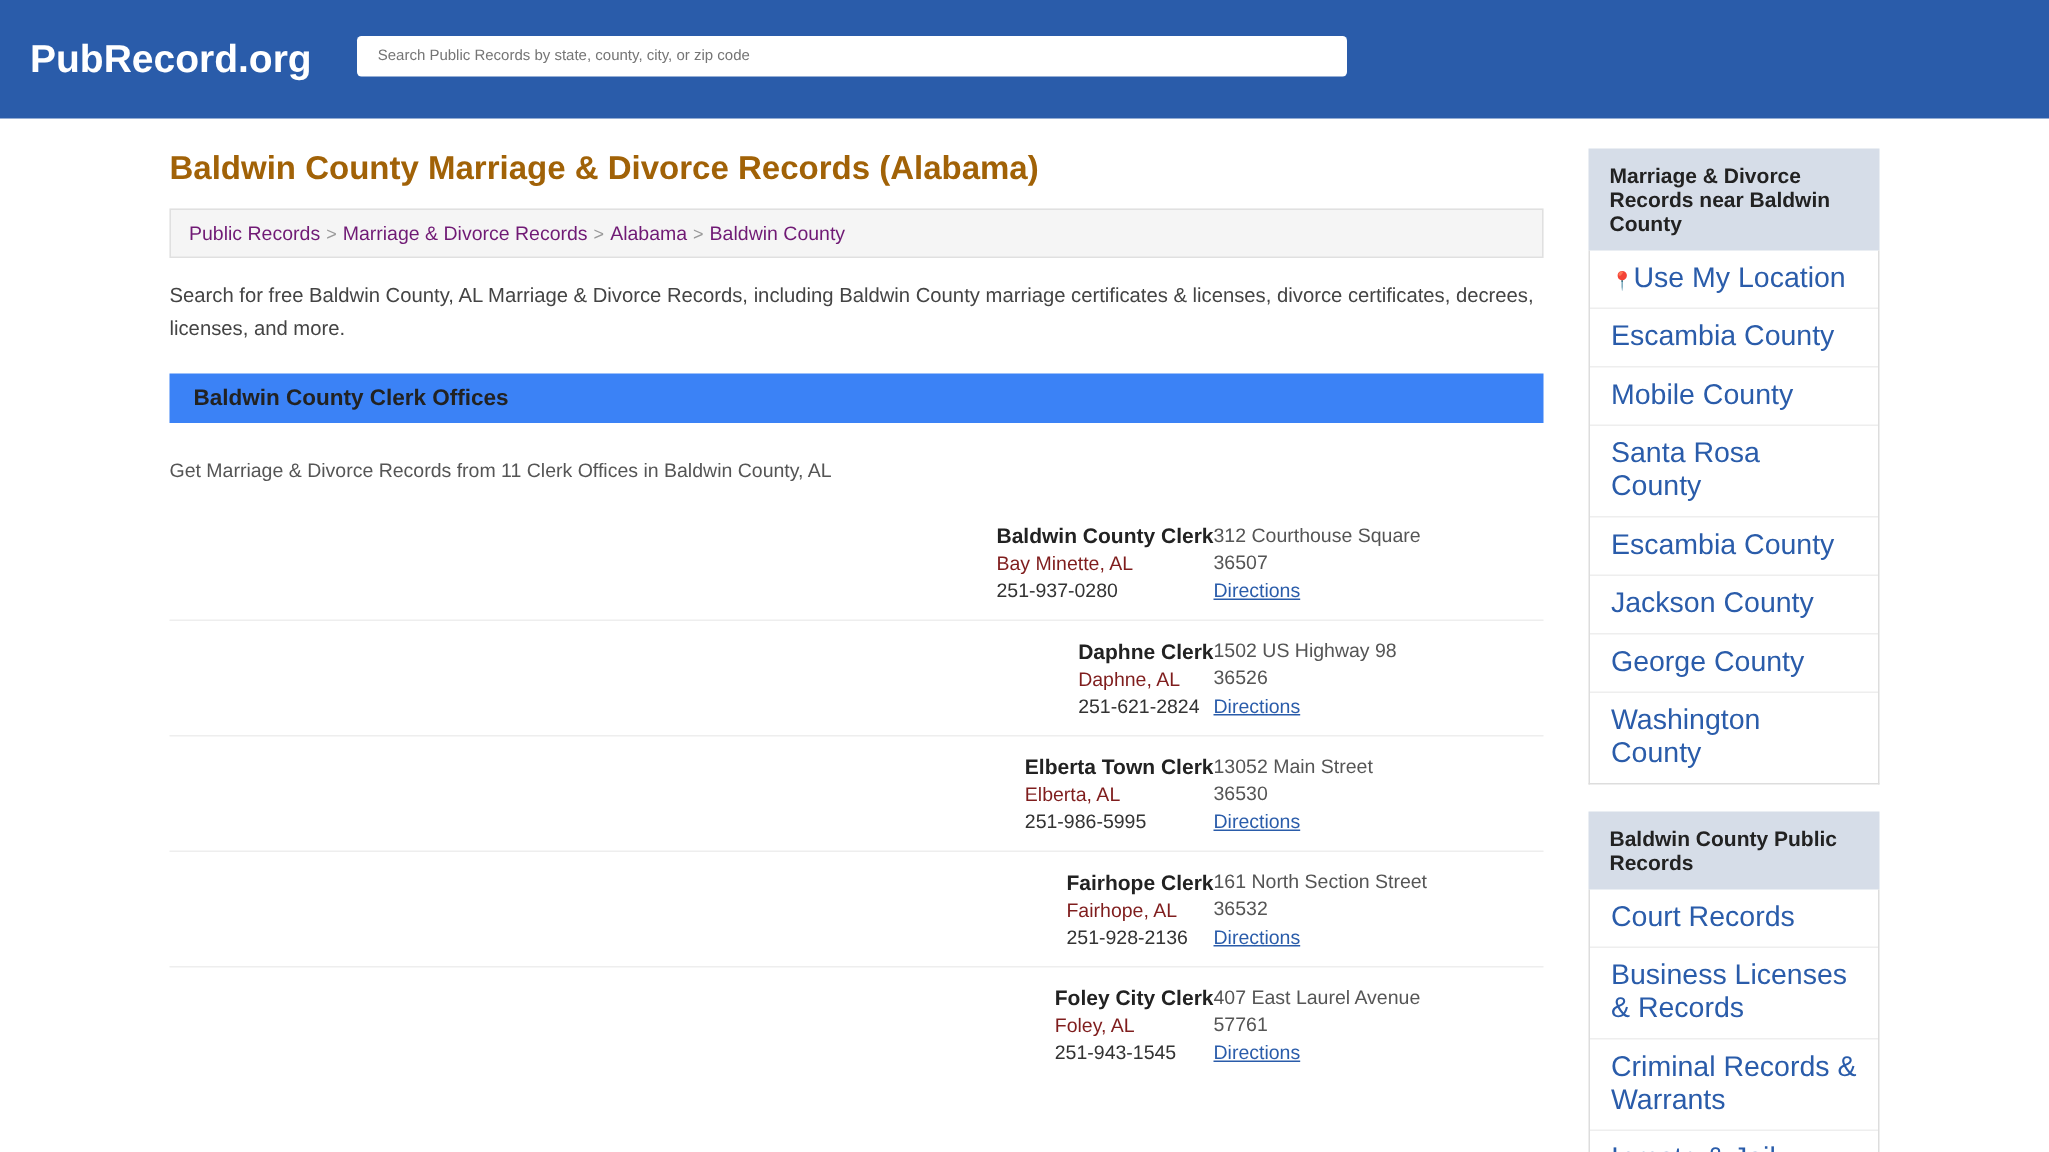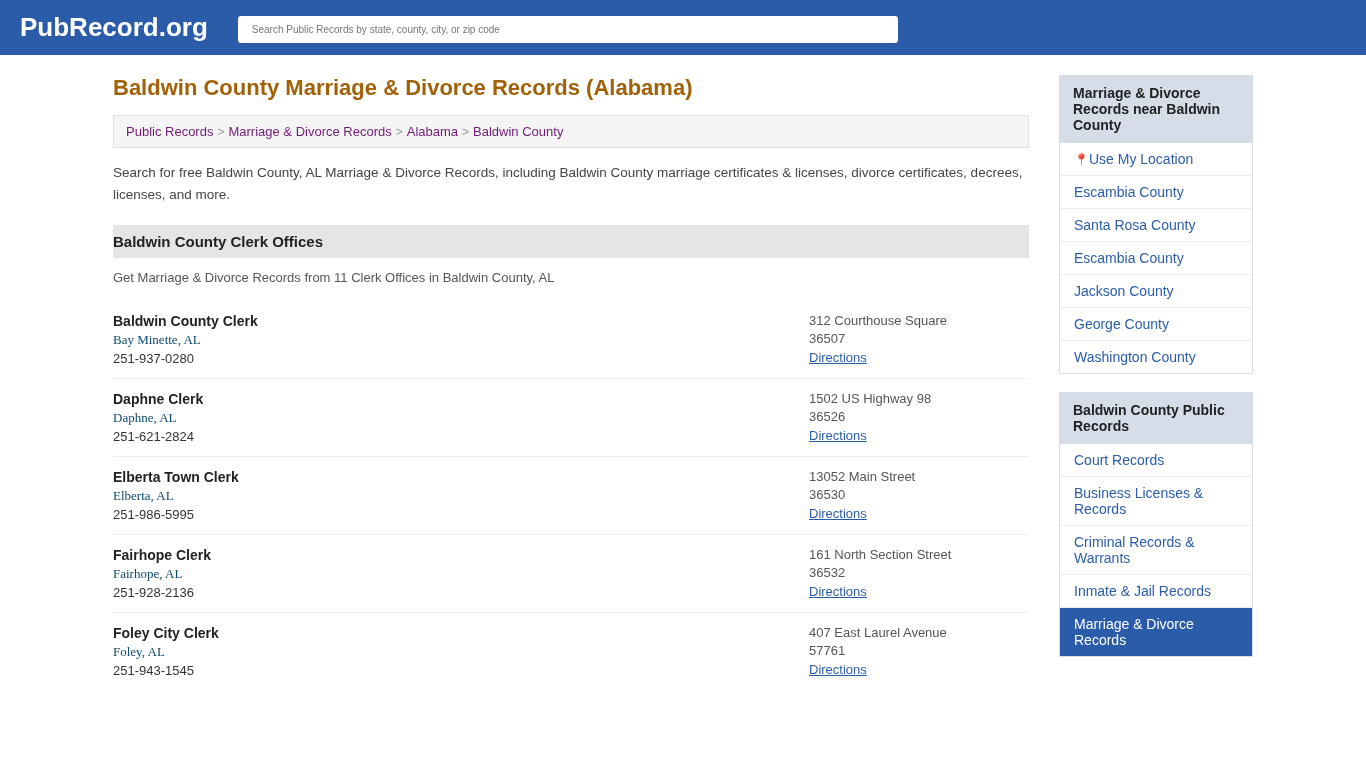--- a/index.html
+++ b/index.html
@@ -1,23 +1,23 @@
 <!DOCTYPE html>
 <html><head>
   <meta charset="utf-8">
   <style>
     * { box-sizing: border-box; margin: 0; padding: 0; }
     body { font-family: Arial, sans-serif; font-size: 14px; color: #333; background: #fff; }
 
     
     #header {
       background: #2a5caa;
-      padding: 12px 20px;
-      display: flex;
-      align-items: flex-end;
+      padding: 24px 20px;
+      display: flex;
+      align-items: flex-start;
       gap: 30px;
     }
     #header .logo {
       color: #fff;
       font-size: 26px;
       font-weight: bold;
       white-space: nowrap;
     }
     #header .search-box {
       flex: 1;
@@ -73,54 +73,53 @@
     
     .description {
       font-size: 13.5px;
       color: #444;
       margin-bottom: 20px;
       line-height: 1.6;
     }
 
     
     .section-header {
-      background: #e5e5e5;
-      padding: 8px 0;
+      background: #3b82f6;
+      padding: 8px 16px;
       font-size: 15px;
       font-weight: bold;
       color: #222;
-      margin-bottom: 12px;
+      margin-bottom: 24px;
     }
 
     .section-sub {
       font-size: 13px;
       color: #555;
       margin-bottom: 16px;
     }
 
     
     .clerk-entry {
       display: flex;
-      justify-content: space-between;
+      justify-content: flex-end;
       padding: 12px 0;
       border-bottom: 1px solid #eee;
     }
     .clerk-entry:last-child { border-bottom: none; }
 
     .clerk-left .name {
       font-weight: bold;
       font-size: 14px;
       color: #222;
       margin-bottom: 3px;
     }
     .clerk-left .city {
       font-size: 13px;
-      color: #0c4a6e;
+      color: #7f1d1d;
       margin-bottom: 3px;
-      font-family: Liberation Serif, serif;
     }
     .clerk-left .phone {
       font-size: 13px;
       color: #333;
     }
 
     .clerk-right {
       text-align: left;
       min-width: 220px;
     }
@@ -158,21 +157,21 @@
 
     .sidebar-links {
       border: 1px solid #ddd;
       border-top: none;
       margin-bottom: 18px;
     }
 
     .sidebar-links a {
       display: block;
       padding: 8px 14px;
-      font-size: 14px;
+      font-size: 19px;
       color: #2a5caa;
       text-decoration: none;
       border-bottom: 1px solid #eee;
     }
     .sidebar-links a:last-child { border-bottom: none; }
     .sidebar-links a.active {
       background: #2a5caa;
       color: #fff;
     }
 
@@ -282,20 +281,21 @@
   </div>
 
   <div id="sidebar">
 
     <div class="sidebar-section-header">
       <span>Marriage &amp; Divorce Records near Baldwin County</span>
     </div>
     <div class="sidebar-links" id="nearby-links">
         <a href="#" class="use-my-location">Use My Location</a>
         <a href="#">Escambia County</a>
+        <a href="#">Mobile County</a>
         <a href="#">Santa Rosa County</a>
         <a href="#">Escambia County</a>
         <a href="#">Jackson County</a>
         <a href="#">George County</a>
         <a href="#">Washington County</a>
       </div>
 
     <div class="sidebar-section-header">
       <span>Baldwin County Public Records</span>
     </div>

